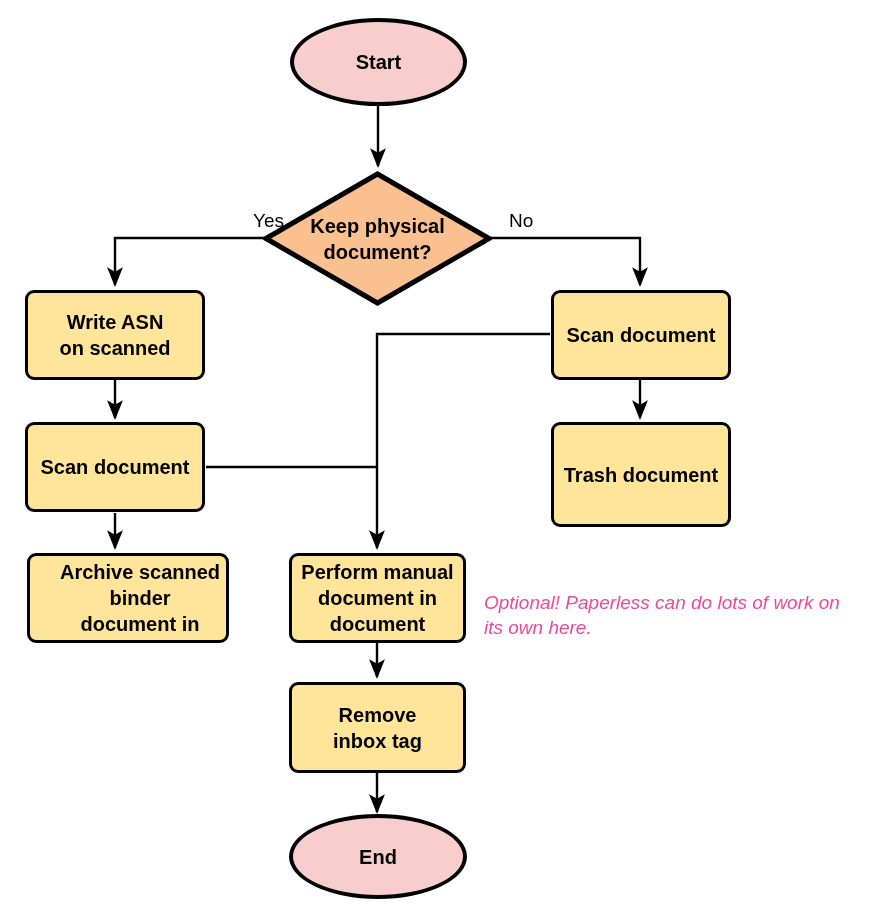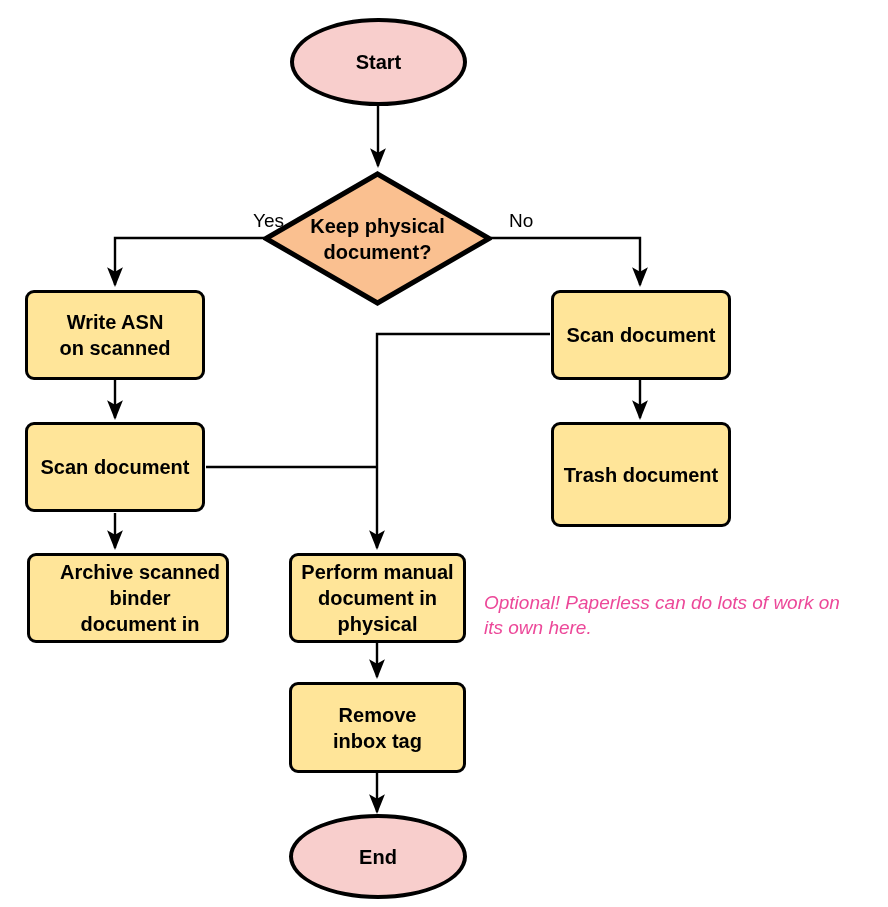--- a/index.html
+++ b/index.html
@@ -155,21 +155,21 @@
   </div>
 
   <div class="node node-process" style="left:551px; top:422px; width:180px; height:105px;">
     <span>Trash document</span>
   </div>
 
   <div class="node node-process" style="left:289px; top:553px; width:177px; height:90px;">
     <div>
       <span class="nl">Perform manual</span>
       <span class="nl">document in</span>
-      <span class="nl">physical</span>
+      <span class="nl">document</span>
     </div>
   </div>
 
   <div class="annotation" style="left:484px; top:590px; width:400px;">
     <span class="nl">Optional! Paperless can do lots of work on</span>
     <span class="nl">its own here.</span>
   </div>
 
   <div class="node node-process" style="left:289px; top:682px; width:177px; height:91px;">
     <div>

